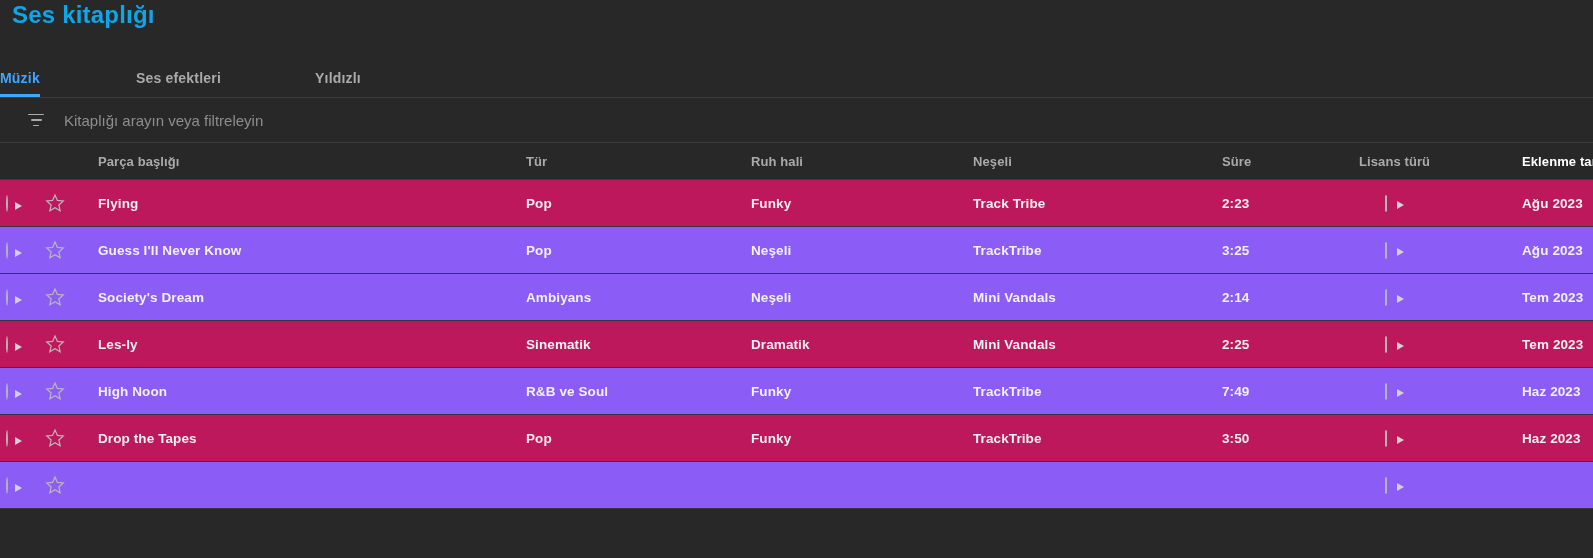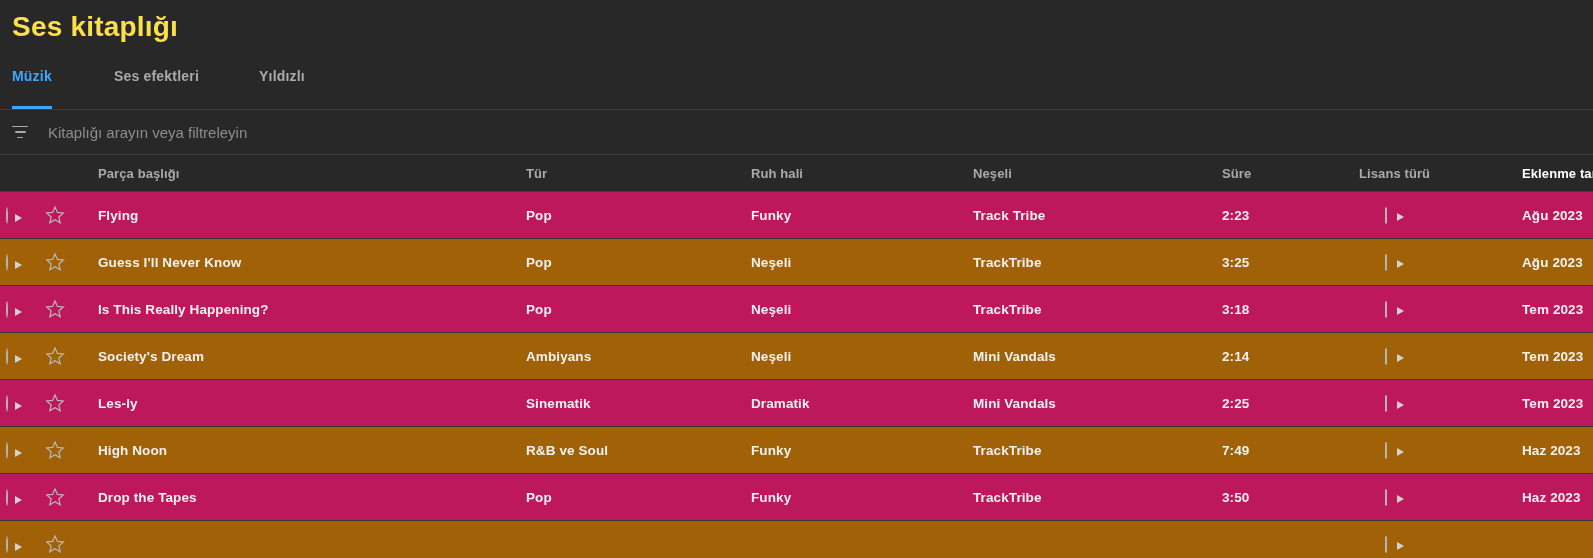--- a/index.html
+++ b/index.html
@@ -11,36 +11,38 @@
     width: 1593px;
     height: 558px;
     overflow: hidden;
     font-family: "Liberation Sans", sans-serif;
     color: #ffffff;
     -webkit-font-smoothing: antialiased;
   }
 
   
   .page-title {
-    font-size: 28px;
+    font-size: 24px;
     font-weight: bold;
     letter-spacing: 0.2px;
-    padding: 12px 0 0 12px;
+    padding: 0 0 0 12px;
     line-height: 30px;
-    color: #fde047;
+    color: #0ea5e9;
   }
 
   
   .tabs {
     display: flex;
+    align-items: flex-end;
     height: 42px;
-    padding-left: 12px;
+    padding-left: 0;
     margin-top: 26px;
     border-bottom: 1px solid #3d3d3d;
     box-sizing: border-box;
+    gap: 34px;
   }
   .tab {
     position: relative;
     font-size: 14px;
     font-weight: bold;
     color: #aaaaaa;
     padding: 0 14px 11px 0;
     margin-right: 38px;
     cursor: pointer;
     white-space: nowrap;
@@ -58,21 +60,21 @@
     background: #3ea6ff;
   }
   .tab-sfx { margin-right: 46px; }
 
   
   .searchbar {
     display: flex;
     align-items: center;
     height: 45px;
     border-bottom: 1px solid #3d3d3d;
-    padding-left: 8px;
+    padding-left: 24px;
     box-sizing: border-box;
   }
   .filter-icon {
     width: 24px;
     height: 24px;
     display: flex;
     flex-direction: column;
     justify-content: center;
     align-items: center;
     gap: 4px;
@@ -133,21 +135,21 @@
     white-space: nowrap;
   }
   thead th.sorted { color: #ffffff; }
   thead th .hd { display: inline-flex; align-items: center; gap: 7px; }
 
   tbody tr {
     height: 47px;
     border-bottom: 1px solid #363636;
   }
   tbody tr.even { background: #be185d; }
-  tbody tr.odd  { background: #a16207; }
+  tbody tr.odd  { background: #8b5cf6; }
   tbody td {
     font-size: 13.5px;
     font-weight: bold;
     color: #f1f1f1;
     white-space: nowrap;
     letter-spacing: 0.1px;
   }
 
   
   .play-btn {
@@ -313,37 +315,20 @@
         </td>
       <td class="cell-title">Guess I'll Never Know</td>
       <td class="cell-genre">Pop</td>
       <td class="cell-mood">Neşeli</td>
       <td class="cell-artist">TrackTribe</td>
       <td class="cell-dur">3:25</td>
       <td><span class="yt-badge"></span></td>
       <td class="cell-added">Ağu 2023</td>
     </tr>
 
-    <tr class="even">
-      <td><span class="play-btn"></span></td>
-      <td>
-          <span class="star-btn">
-            <svg width="22" height="22" viewBox="0 0 24 24">
-              <path d="M12 3.3l2.62 5.9 6.38.62-4.8 4.3 1.4 6.28L12 17.1l-5.6 3.3 1.4-6.28-4.8-4.3 6.38-.62z" fill="none" stroke="#b9b9b9" stroke-width="1.3"></path>
-            </svg>
-          </span>
-        </td>
-      <td class="cell-title">Is This Really Happening?</td>
-      <td class="cell-genre">Pop</td>
-      <td class="cell-mood">Neşeli</td>
-      <td class="cell-artist">TrackTribe</td>
-      <td class="cell-dur">3:18</td>
-      <td><span class="yt-badge"></span></td>
-      <td class="cell-added">Tem 2023</td>
-    </tr>
 
     <tr class="odd">
       <td><span class="play-btn"></span></td>
       <td>
           <span class="star-btn">
             <svg width="22" height="22" viewBox="0 0 24 24">
               <path d="M12 3.3l2.62 5.9 6.38.62-4.8 4.3 1.4 6.28L12 17.1l-5.6 3.3 1.4-6.28-4.8-4.3 6.38-.62z" fill="none" stroke="#b9b9b9" stroke-width="1.3"></path>
             </svg>
           </span>
         </td>

